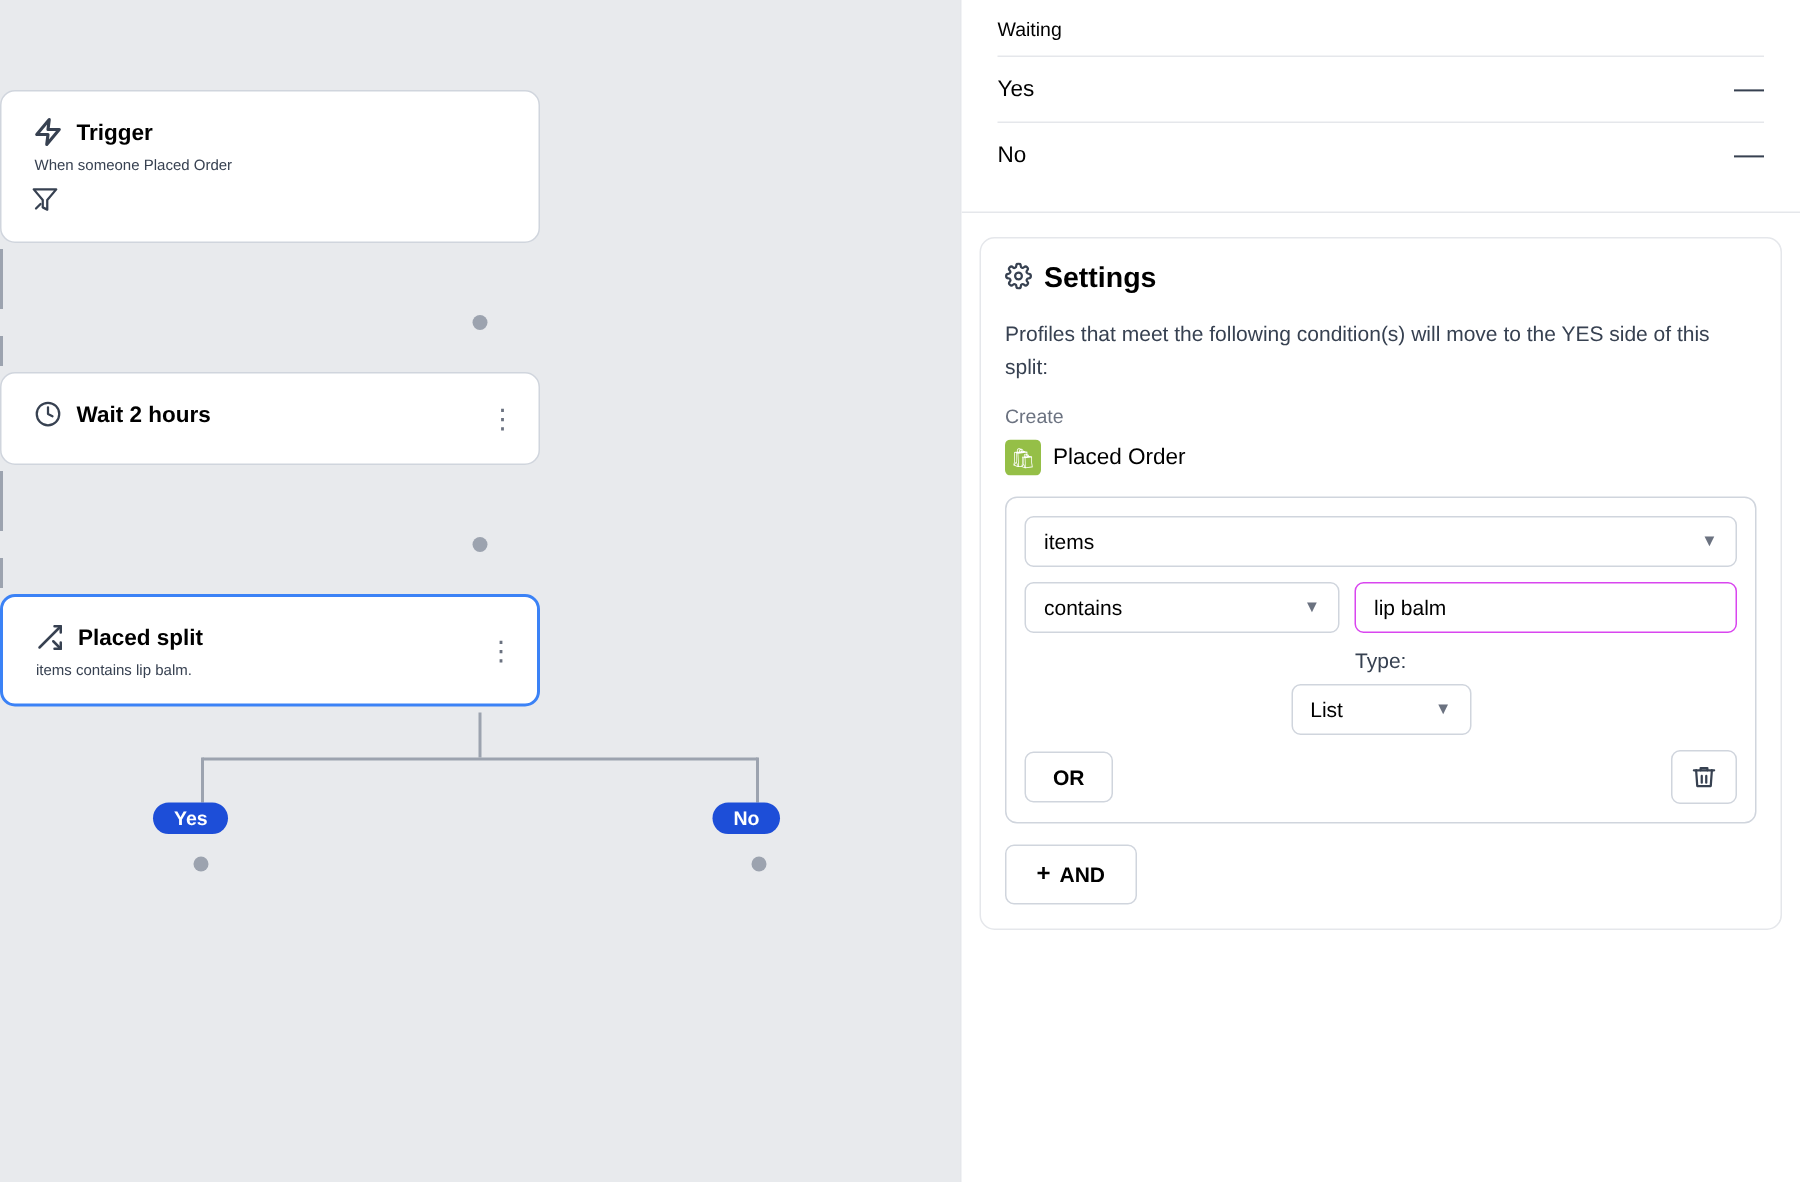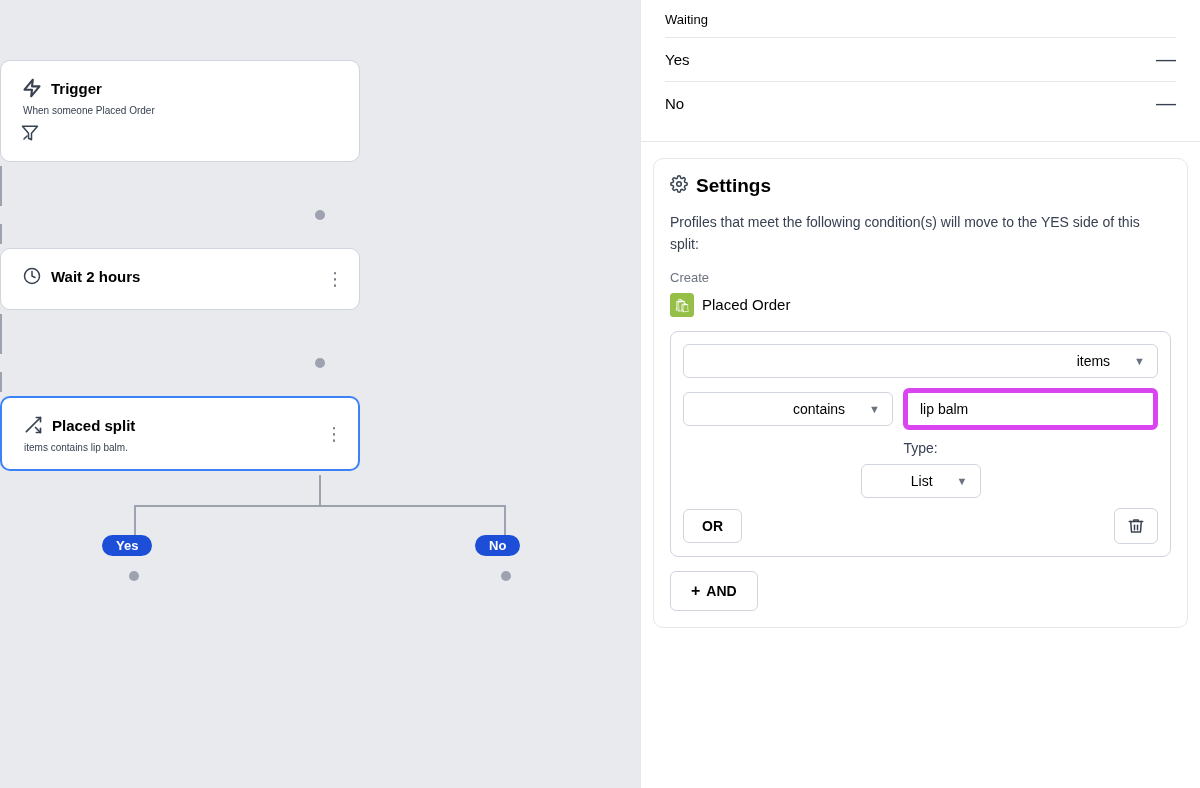--- a/index.html
+++ b/index.html
@@ -255,21 +255,21 @@
 
     .select-field {
       border: 1px solid #d0d5dd;
       border-radius: 6px;
       padding: 8px 12px;
       font-size: 14px;
       background: #fff;
       cursor: pointer;
       display: flex;
       align-items: center;
-      justify-content: flex-end;
+      justify-content: space-between;
       gap: 24px;
     }
 
     .select-full {
       width: 100%;
     }
 
     .select-chevron {
       color: #6b7280;
       font-size: 11px;
@@ -281,21 +281,21 @@
       gap: 10px;
       margin-bottom: 10px;
     }
 
     .select-contains {
       flex: 0 0 210px;
     }
 
     .input-field {
       flex: 1;
-      border: 5px solid #d946ef;
+      border: 1px solid #d946ef;
       border-radius: 6px;
       padding: 8px 12px;
       font-size: 14px;
     }
 
     .condition-row3 {
       display: flex;
       align-items: center;
       justify-content: flex-end;
       gap: 8px;

